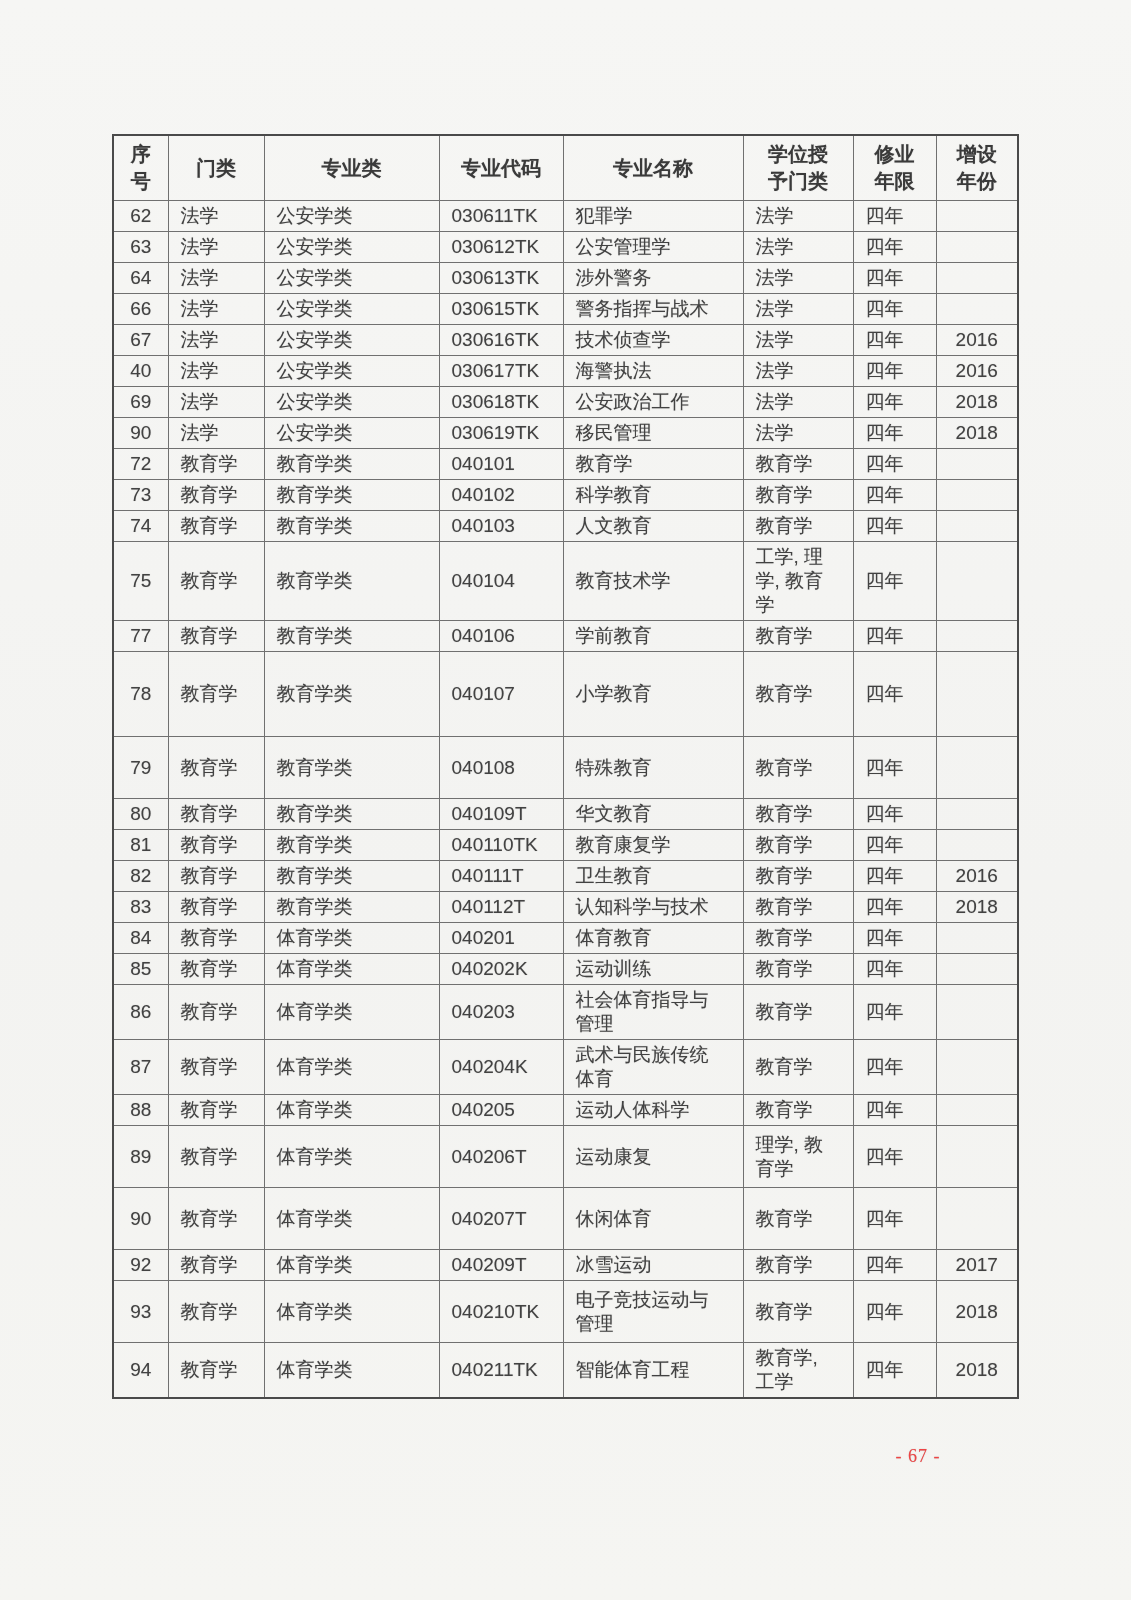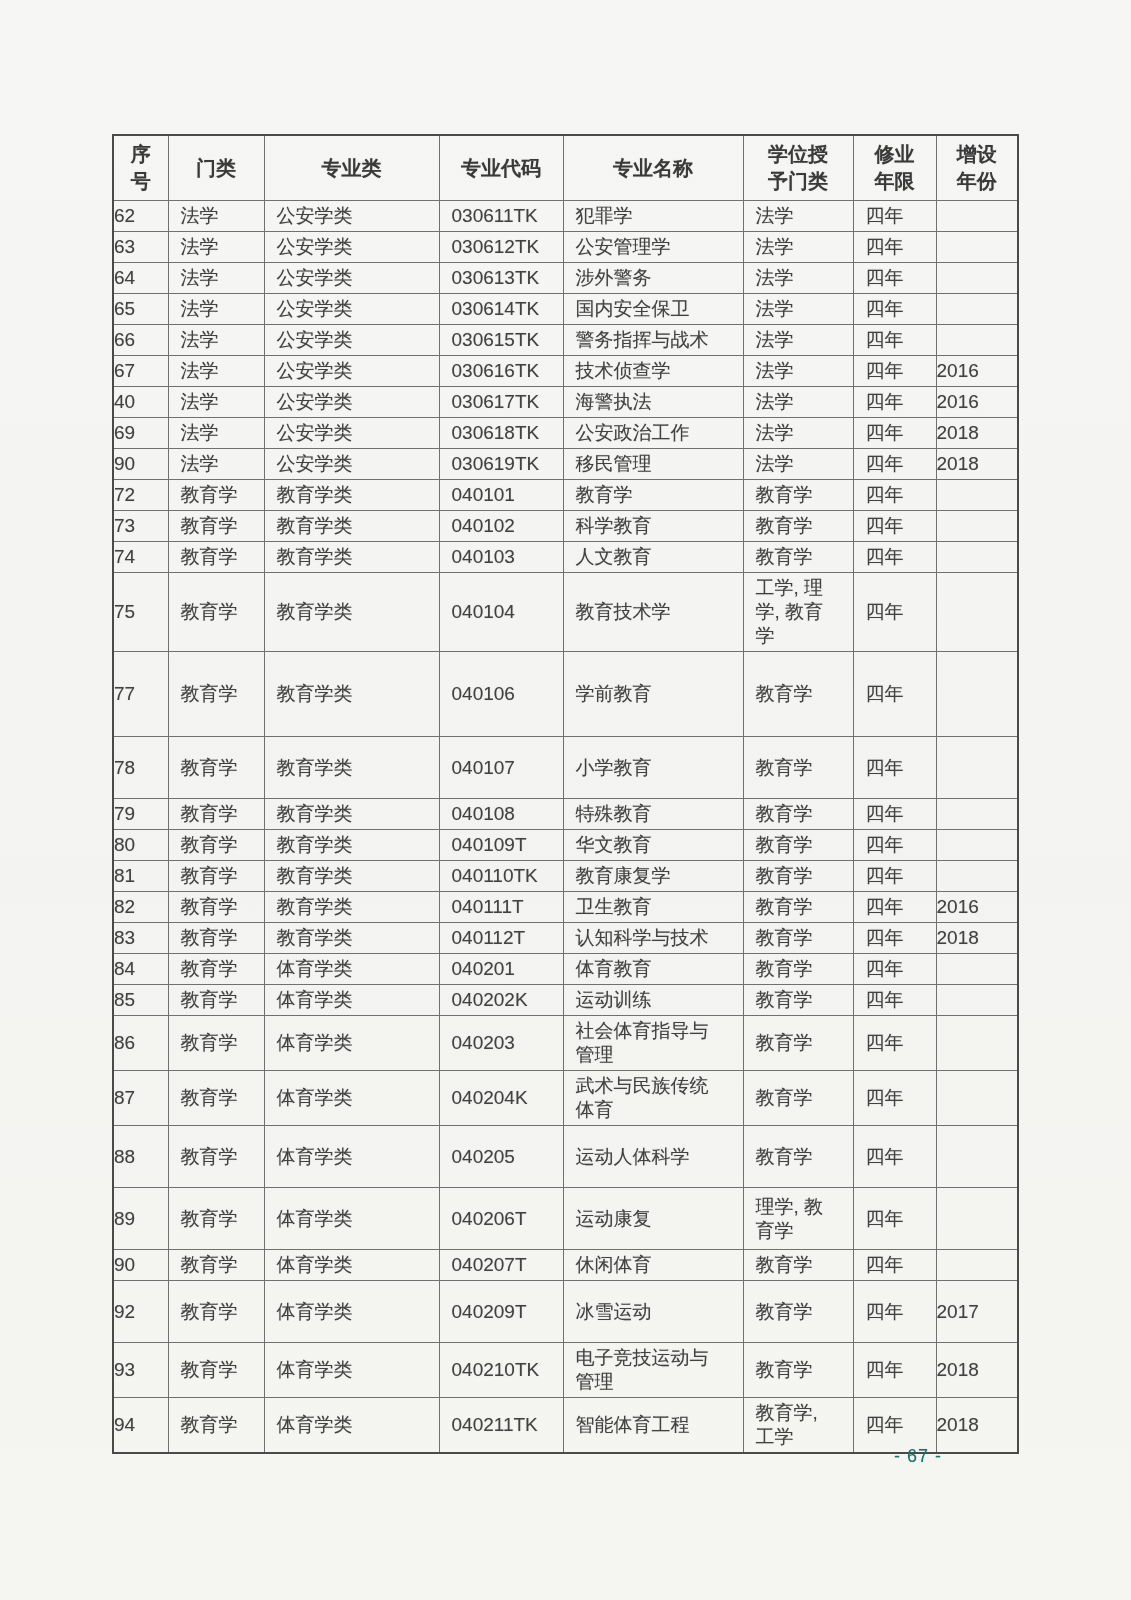--- a/index.html
+++ b/index.html
@@ -57,40 +57,40 @@
   
   tbody tr:nth-child(14) { height: 85px; }
   tbody tr:nth-child(15),
   tbody tr:nth-child(25),
   tbody tr:nth-child(26),
   tbody tr:nth-child(28),
   tbody tr:nth-child(32),
   tbody tr:nth-child(33) { height: 62px; }
 
   
-  td.col0 { }
+  td.col0 { text-align: center; }
   td.col1, td.col2, td.col3, td.col4, td.col5, td.col6 {
     text-align: left;
     padding-left: 12px;
   }
   td.col4 { padding-right: 18px; } 
   td.col5 { padding-right: 13px; } 
-  td.col7 { }
+  td.col7 { text-align: center; }
 
   
   .page-number {
     position: absolute;
     top: 1446px;
     left: 858px;
     width: 120px;
     text-align: center;
-    font-family: Liberation Sans, sans-serif;
+    font-family: Liberation Serif, serif;
     font-size: 18px;
     letter-spacing: 1px;
-    color: #0f766e;
+    color: #ef4444;
     text-shadow: 0 0 1px rgba(80, 80, 80, 0.35);
   }
 </style>
 </head>
 <body>
 
 <table class="majors">
   <colgroup>
     <col style="width:55px">
     <col style="width:96px">
@@ -142,30 +142,20 @@
         <td class="col0">64</td>
         <td class="col1">法学</td>
         <td class="col2">公安学类</td>
         <td class="col3">030613TK</td>
         <td class="col4">涉外警务</td>
         <td class="col5">法学</td>
         <td class="col6">四年</td>
         <td class="col7"></td>
       </tr>
       <tr>
-        <td class="col0">65</td>
-        <td class="col1">法学</td>
-        <td class="col2">公安学类</td>
-        <td class="col3">030614TK</td>
-        <td class="col4">国内安全保卫</td>
-        <td class="col5">法学</td>
-        <td class="col6">四年</td>
-        <td class="col7"></td>
-      </tr>
-      <tr>
         <td class="col0">66</td>
         <td class="col1">法学</td>
         <td class="col2">公安学类</td>
         <td class="col3">030615TK</td>
         <td class="col4">警务指挥与战术</td>
         <td class="col5">法学</td>
         <td class="col6">四年</td>
         <td class="col7"></td>
       </tr>
       <tr>

